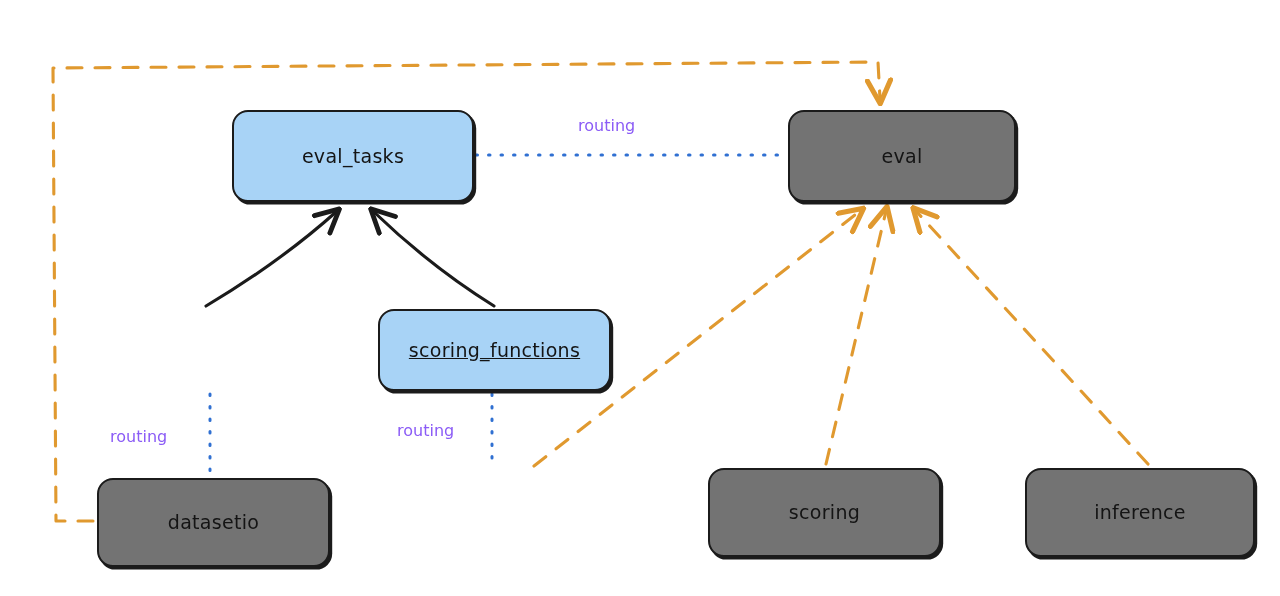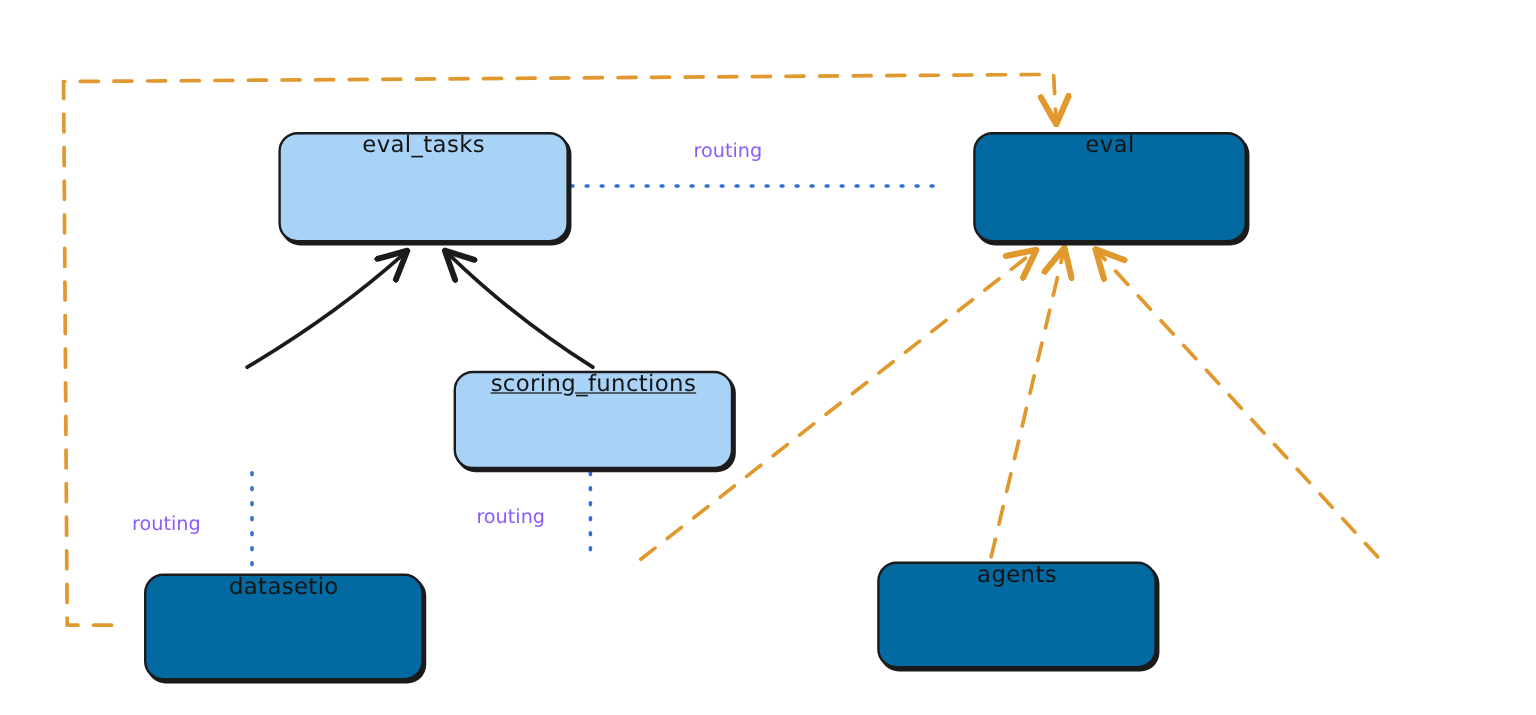--- a/index.html
+++ b/index.html
@@ -23,37 +23,36 @@
     left: 0;
     top: 0;
     width: 1280px;
     height: 596px;
     pointer-events: none;
   }
   .node {
     position: absolute;
     box-sizing: border-box;
     display: flex;
-    align-items: flex-start;
+    align-items: center;
     justify-content: center;
     border: 2.6px solid #1b1b1b;
     border-radius: 16px;
     box-shadow: 2.2px 2.6px 0 0 #1b1b1b;
     font-family: "DejaVu Sans", sans-serif;
     font-size: 19px;
     color: #141414;
     letter-spacing: 0.3px;
     user-select: none;
   }
   .node-blue {
     background: #a8d3f6;
   }
   .node-green {
-    background: #0369a1;
-    margin-left: 23px;
+    background: #737373;
   }
   .node-label {
     pointer-events: none;
     line-height: 1;
     white-space: nowrap;
   }
   .edge-label {
     position: absolute;
     font-family: "DejaVu Sans", sans-serif;
     font-size: 16px;
@@ -108,23 +107,26 @@
   <div class="node node-blue" style="left:378px; top:309px; width:233px; height:82px;text-decoration:underline;">
     <span class="node-label">scoring_functions</span>
   </div>
 
   <div class="node node-green" style="left:97px; top:478px; width:233px; height:89px;">
     <span class="node-label">datasetio</span>
   </div>
 
 
   <div class="node node-green" style="left:708px; top:468px; width:233px; height:89px;">
-    <span class="node-label">agents</span>
+    <span class="node-label">scoring</span>
   </div>
 
+  <div class="node node-green" style="left:1025px; top:468px; width:230px; height:89px;">
+    <span class="node-label">inference</span>
+  </div>
 
   <div class="edge-label" style="left:578px; top:116px;">routing</div>
 
   <div class="edge-label" style="left:110px; top:427px;">routing</div>
 
   <div class="edge-label" style="left:397px; top:421px;">routing</div>
 
 </div>
 
 </body></html>

